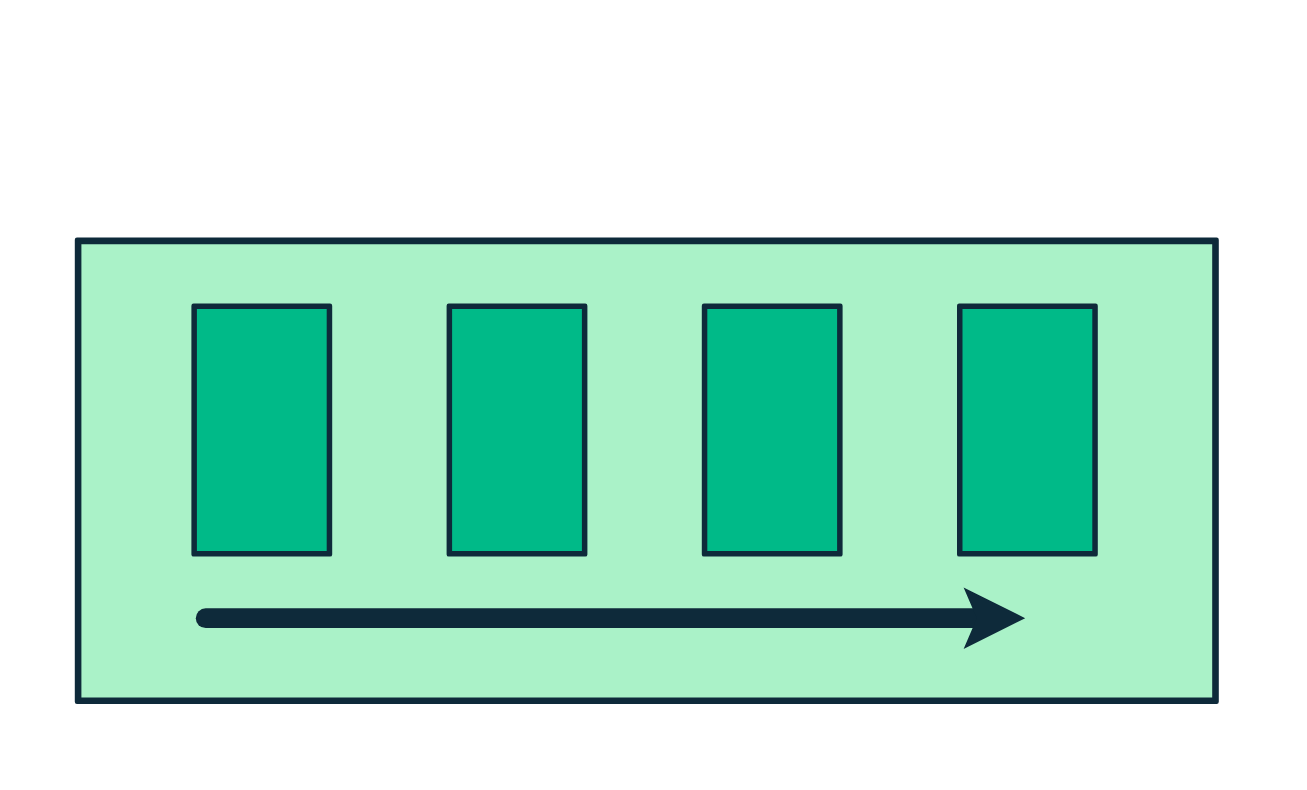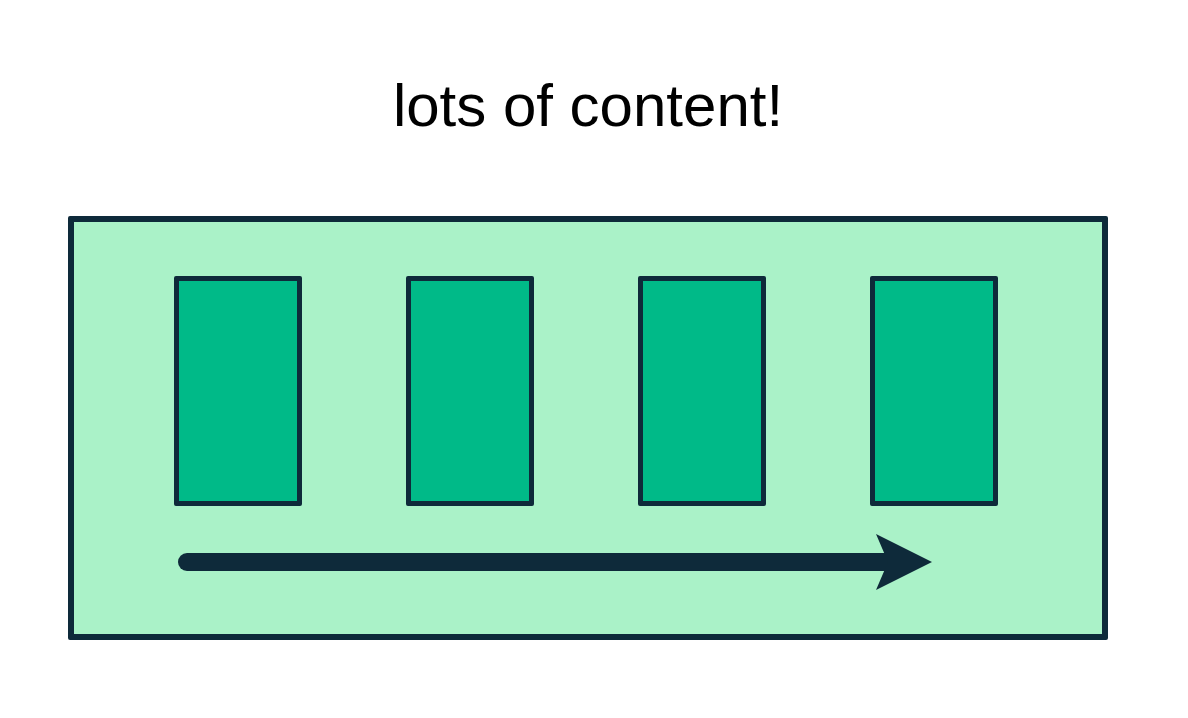--- a/index.html
+++ b/index.html
@@ -71,21 +71,20 @@
   .arrow-head{
     fill: var(--navy);
     stroke:none;
   }
 </style>
 </head>
 <body>
 
 <div class="canvas">
 
-  <h1 class="title">lots of content!</h1>
 
   <div class="container-box">
 
     <div class="blocks">
       <div class="block"></div>
     <div class="block"></div>
         <div class="block"></div>
         <div class="block"></div>
       </div>
 

